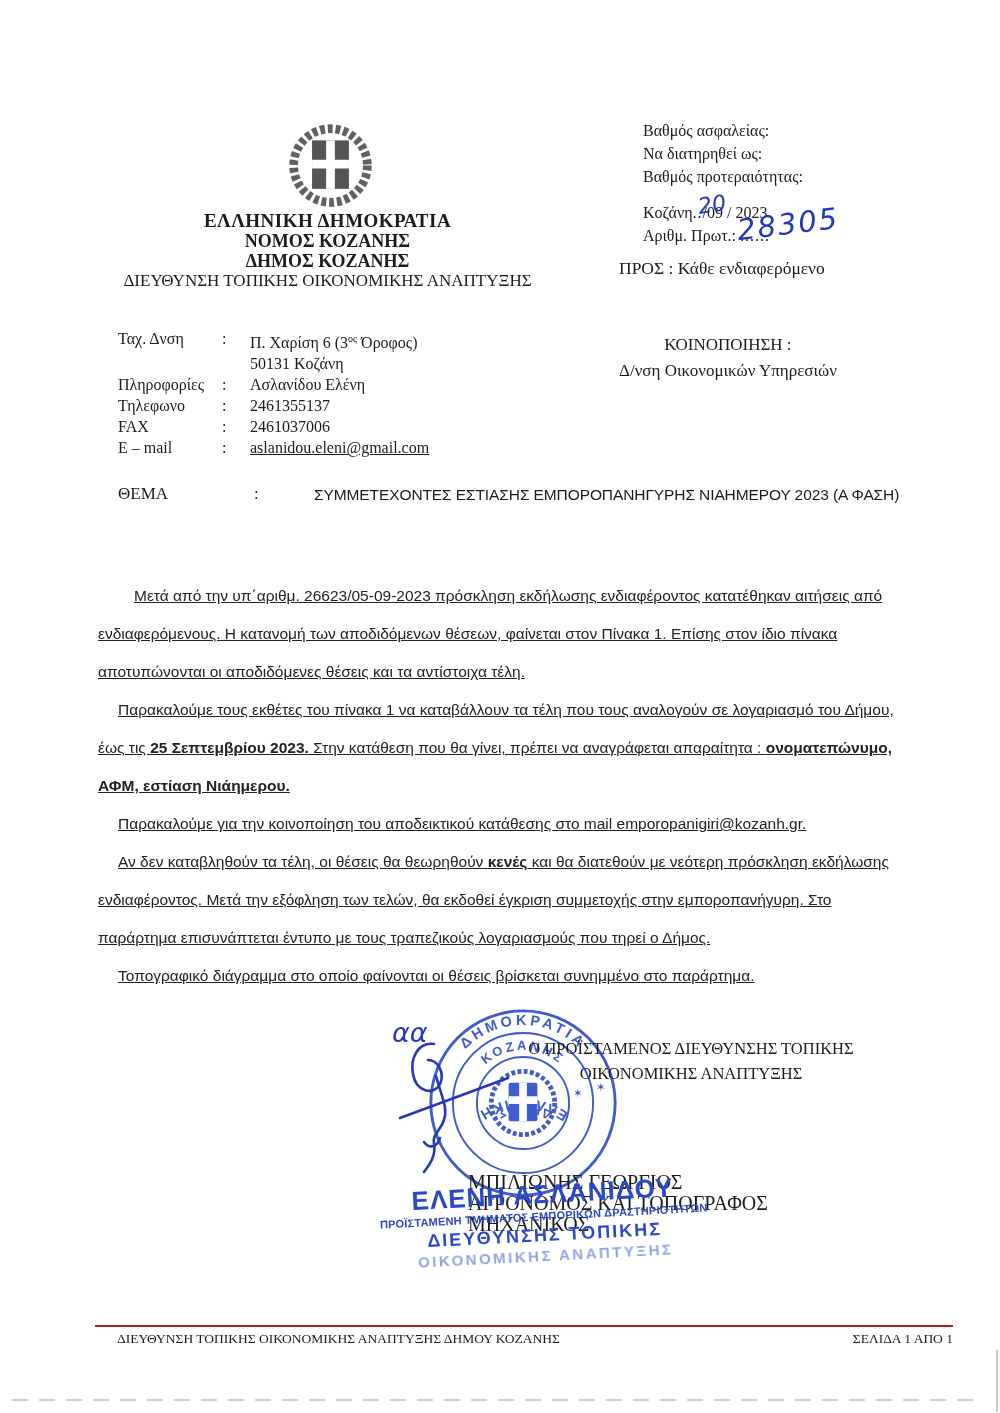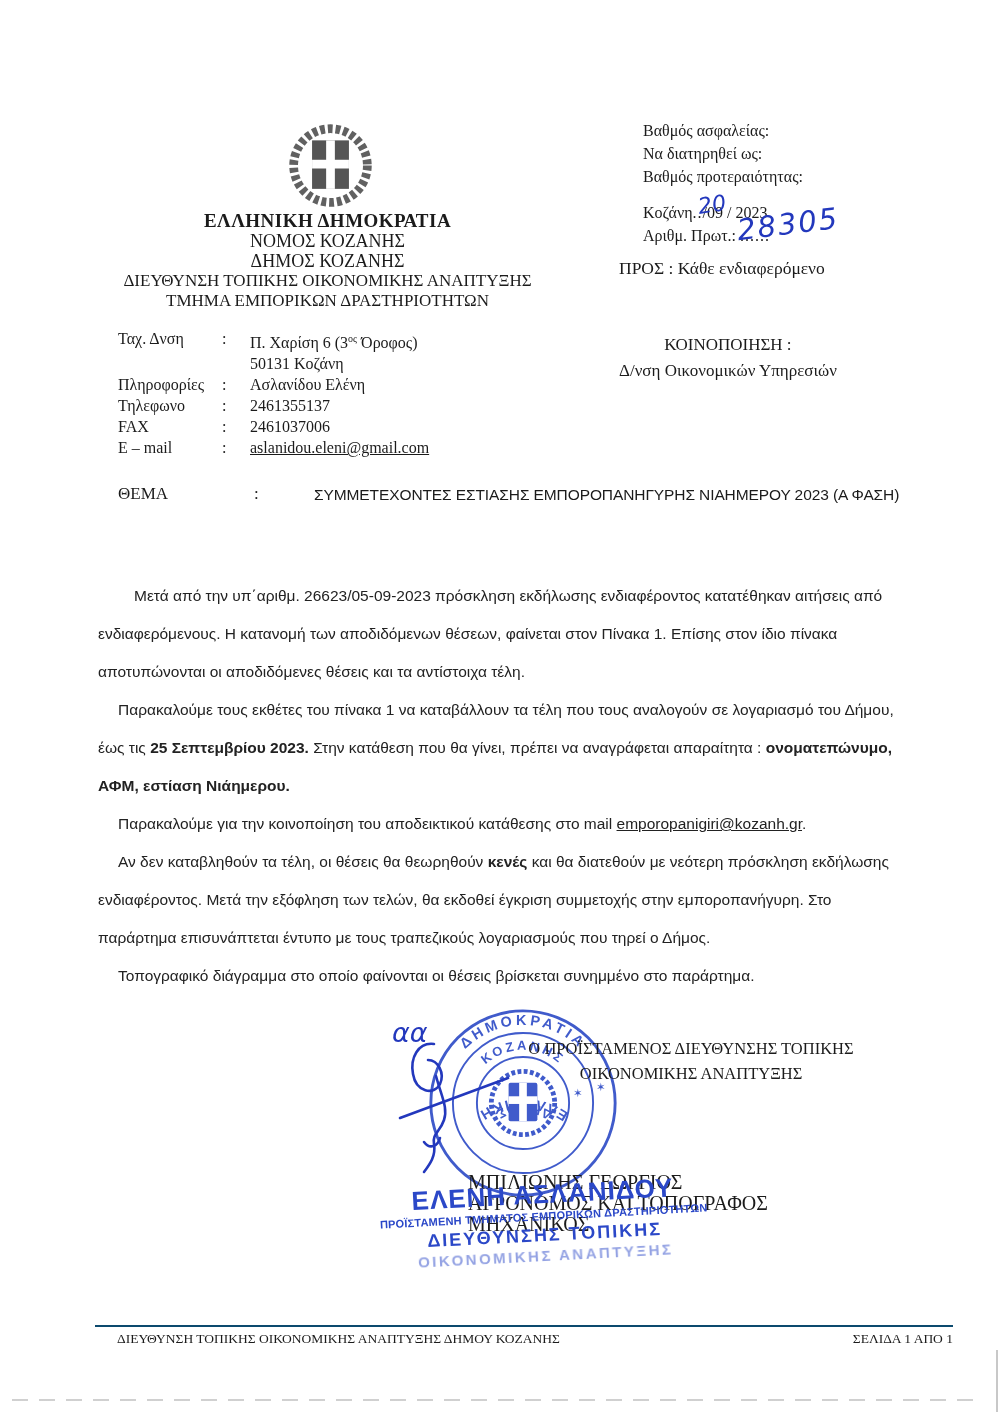--- a/index.html
+++ b/index.html
@@ -6,21 +6,21 @@
   .page{
     position:relative;width:1000px;height:1413px;margin:0 auto;background:#ffffff;
     font-family:"Liberation Serif","DejaVu Serif",serif;color:#1b1b1b;overflow:hidden;
   }
   .sans{font-family:"Liberation Sans","DejaVu Sans",sans-serif;}
 
   
   .emblem-top{position:absolute;left:282px;top:120px;width:97px;height:97px;opacity:.88;}
   .org-block{position:absolute;left:60px;top:210px;width:535px;text-align:center;}
   .org-l1{font-size:19px;font-weight:bold;letter-spacing:.5px;line-height:21px;}
-  .org-l2,.org-l3{font-size:18px;font-weight:normal;line-height:20px;}
+  .org-l2,.org-l3{font-size:18px;font-weight:bold;line-height:20px;}
   .org-l4,.org-l5{font-size:17px;line-height:20px;}
 
   
   .meta-block{position:absolute;left:619px;top:119px;font-size:16px;line-height:23px;width:360px;margin-left:24px;}
   .meta-date,.meta-prot{position:relative;}
   .meta-date{margin-top:13px;}
   .dots{letter-spacing:1px;}
   .hw{position:absolute;font-family:"DejaVu Sans","Liberation Sans",sans-serif;font-style:italic;color:#2338bd;}
   .hw-date{left:55px;top:-8px;font-size:22px;transform:rotate(-9deg);}
   .hw-prot{left:94px;top:-11px;font-size:29px;letter-spacing:2px;transform:rotate(-7deg);}
@@ -38,39 +38,39 @@
 
   
   .subject-row{position:absolute;left:118px;top:484px;display:flex;gap:32px;}
   .s-label{width:104px;font-size:17px;}
   .s-colon{width:28px;font-size:17px;}
   .s-text{width:690px;font-size:15.5px;letter-spacing:-.1px;line-height:22px;}
 
   
   .body-block{position:absolute;left:98px;top:577px;width:800px;
     font-family:"Liberation Sans","DejaVu Sans",sans-serif;font-size:15.5px;line-height:38px;color:#222;}
-  .body-block p{margin:0;}
+  .body-block p{margin:0;text-decoration:underline;}
   .ind-lg{text-indent:36px;}
   .ind{text-indent:20px;}
   .b{font-weight:bold;}
 
   
   .round-stamp{position:absolute;left:427px;top:1007px;width:192px;height:192px;opacity:.9;}
   .sig-svg{position:absolute;left:390px;top:1014px;width:152px;height:168px;}
   .sig-title{position:absolute;left:498px;top:1036px;width:386px;text-align:center;font-size:16.5px;line-height:25px;}
   .sig-name{position:absolute;left:468px;top:1172px;width:406px;font-size:20px;line-height:21px;}
   .name-stamp{position:absolute;left:356px;top:1180px;width:376px;text-align:center;color:#2b48c8;
     transform:rotate(-3deg);font-family:"Liberation Sans","DejaVu Sans",sans-serif;font-weight:bold;}
   .ns1{font-size:26px;letter-spacing:1px;line-height:28px;}
   .ns2{font-size:11px;letter-spacing:.2px;line-height:14px;margin-top:1px;}
   .ns3{font-size:18px;letter-spacing:2px;line-height:20px;margin-top:2px;}
   .ns4{font-size:15px;letter-spacing:2.5px;line-height:18px;margin-top:2px;opacity:.5;filter:blur(.4px);}
 
   
-  .footer{position:absolute;left:95px;top:1325px;width:858px;border-top:2px solid #0c4a6e;
+  .footer{position:absolute;left:95px;top:1325px;width:858px;border-top:2px solid #b91c1c;
     padding-top:4px;display:flex;justify-content:space-between;font-size:13.5px;}
   .footer-left{padding-left:22px;}
 
   
   .noise-bottom{position:absolute;left:12px;top:1399px;width:972px;height:2px;opacity:.4;
     background:repeating-linear-gradient(90deg,#8a8a8a 0 16px,transparent 16px 27px);}
   .noise-right{position:absolute;left:996px;top:1350px;width:2px;height:62px;background:#9a9a9a;opacity:.55;}
 </style>
 </head>
 <body>
@@ -82,21 +82,20 @@
     <rect x="31" y="21" width="38" height="50" fill="#3e3e3e"></rect>
     <rect x="45.5" y="21" width="9" height="50" fill="#ffffff"></rect>
     <rect x="31" y="41" width="38" height="9" fill="#ffffff"></rect>
   </svg>
 
   <div class="org-block">
     <div class="org-l1">ΕΛΛΗΝΙΚΗ ΔΗΜΟΚΡΑΤΙΑ</div>
     <div class="org-l2">ΝΟΜΟΣ ΚΟΖΑΝΗΣ</div>
     <div class="org-l3">ΔΗΜΟΣ ΚΟΖΑΝΗΣ</div>
     <div class="org-l4">ΔΙΕΥΘΥΝΣΗ ΤΟΠΙΚΗΣ ΟΙΚΟΝΟΜΙΚΗΣ ΑΝΑΠΤΥΞΗΣ</div>
-    <div class="org-l5">ΤΜΗΜΑ ΕΜΠΟΡΙΚΩΝ ΔΡΑΣΤΗΡΙΟΤΗΤΩΝ</div>
   </div>
 
   <div class="meta-block">
     <div>Βαθμός ασφαλείας:</div>
     <div>Να  διατηρηθεί ως:</div>
     <div>Βαθμός προτεραιότητας:</div>
     <div class="meta-date">
       <span>Κοζάνη</span><span class="dots">..</span><span>/09 / 2023</span>
       <span class="hw hw-date">20</span>
     </div>

